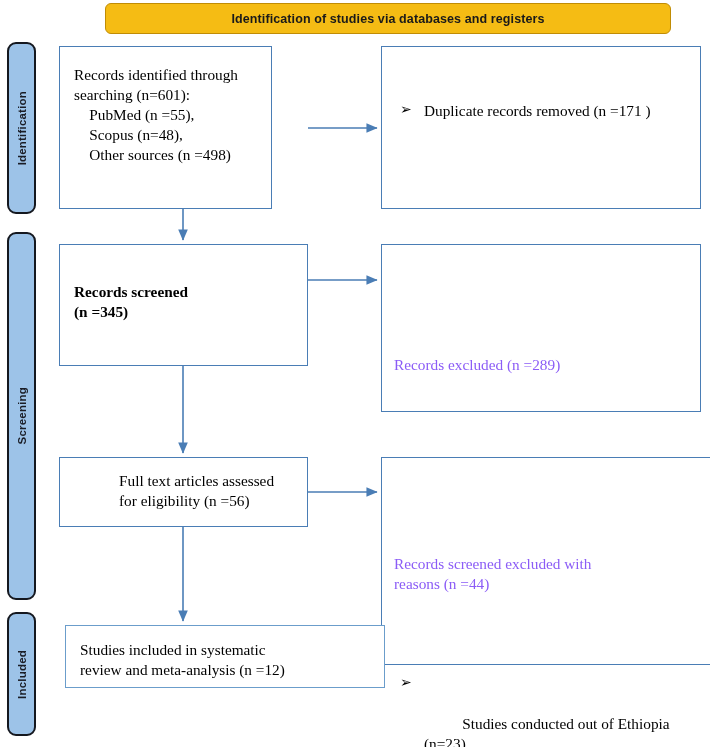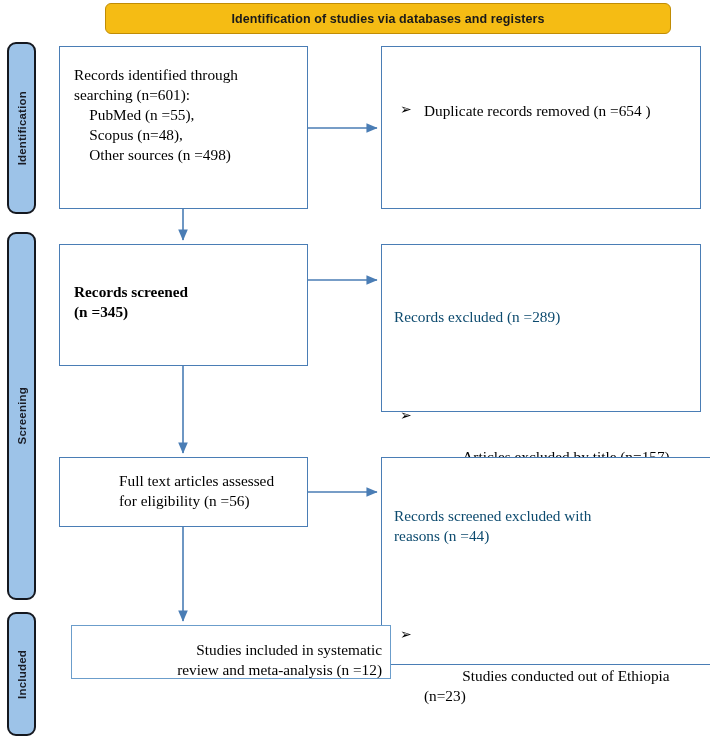--- a/index.html
+++ b/index.html
@@ -76,30 +76,30 @@
     box-sizing: border-box;
   }
   .box-inner {
     font-size: 15.3px;
     line-height: 1.31;
     color: #000000;
     white-space: pre-wrap;
   }
 
   
-  #box-identified { left: 59px; top: 46px;  width: 249px; height: 163px; }
+  #box-identified { left: 59px; top: 46px;  width: 213px; height: 163px; }
   #box-identified .box-inner { position: absolute; left: 14px; top: 18px; width: 228px; }
 
   #box-screened   { left: 59px; top: 244px; width: 249px; height: 122px; font-weight: bold; }
   #box-screened .box-inner { position: absolute; left: 14px; top: 37px; width: 228px; }
 
   #box-fulltext   { left: 59px; top: 457px; width: 249px; height: 70px; }
   #box-fulltext .box-inner { position: absolute; left: 14px; top: 13px; width: 230px; margin-left: 45px; }
 
-  #box-included   { left: 71px; top: 625px; width: 320px; height: 54px; text-align: right; }
+  #box-included   { left: 65px; top: 625px; width: 320px; height: 63px; }
   #box-included   { border-color: #6b9dcb; }
   #box-included .box-inner { position: absolute; left: 14px; top: 14px; width: 296px; }
 
   
   #box-duplicates { left: 381px; top: 46px;  width: 320px; height: 163px; }
   #box-duplicates .list { position: absolute; left: 12px; top: 54px; width: 296px; }
 
   #box-excluded   { left: 381px; top: 244px; width: 320px; height: 168px; }
   #box-excluded .box-inner { position: absolute; left: 12px; top: 22px; width: 300px; }
 
@@ -119,22 +119,23 @@
   .bullet-list li .mark {
     position: absolute;
     left: 6px;
     top: 0;
     font-size: 14px;
     line-height: 1.35;
   }
   .lead-line {
     font-size: 15.3px;
     line-height: 1.31;
-    color: #0c4a6e;
+    color: #8b5cf6;
     white-space: pre-wrap;
+    margin-top: 48px;
   }
 
   
   .conn { position: absolute; }
   .conn svg { display: block; overflow: visible; }
 </style>
 </head>
 <body>
 
 <div id="canvas">
@@ -182,21 +183,21 @@
 searching (n=601):
     PubMed (n =55),
     Scopus (n=48),
     Other sources (n =498)</div>
   </div>
 
   <div class="box" id="box-duplicates">
     <ul class="bullet-list list">
       <li>
         <span class="mark">➢</span>
-        <span>Duplicate records removed  (n =654 )</span>
+        <span>Duplicate records removed  (n =171 )</span>
       </li>
     </ul>
   </div>
 
   <div class="box" id="box-screened">
     <div class="box-inner">Records screened
 (n =345)</div>
   </div>
 
   <div class="box" id="box-excluded">

